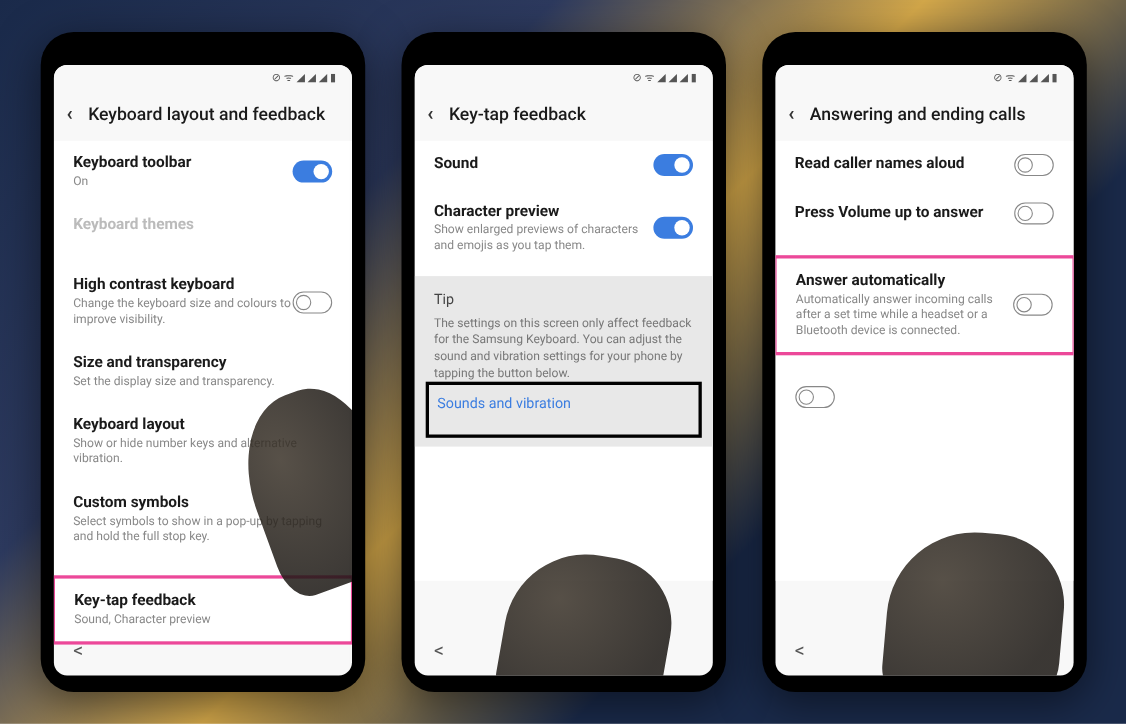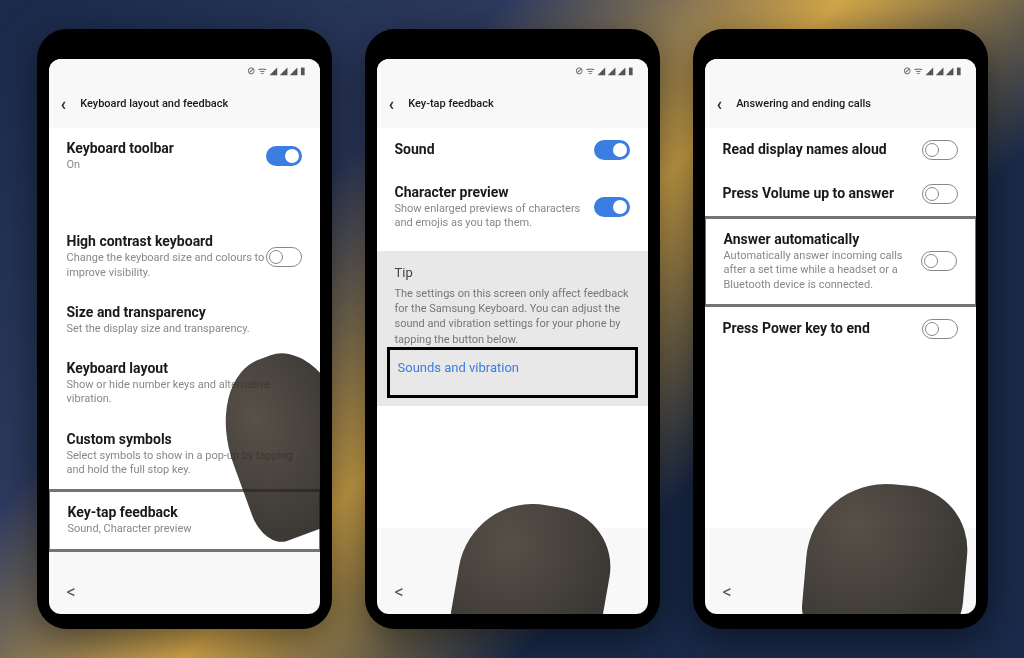--- a/index.html
+++ b/index.html
@@ -48,21 +48,21 @@
       padding: 12px 16px 14px 12px;
       background: #f8f8f8;
     }
     .back-arrow {
       font-size: 18px;
       color: #333;
       margin-right: 14px;
       font-weight: bold;
     }
     .header-title {
-      font-size: 11px;
+      font-size: 16px;
       font-weight: 500;
       color: #1a1a1a;
     }
     .content {
       background: #fff;
       min-height: 400px;
     }
     .setting-item {
       padding: 12px 18px;
       display: flex;
@@ -99,22 +99,22 @@
       position: absolute;
       width: 14px;
       height: 14px;
       border-radius: 50%;
       top: 50%;
       transform: translateY(-50%);
     }
     .toggle.on::after { background: #fff; right: 3px; }
     .toggle.off::after { background: #fff; border: 1px solid #888; left: 2px; box-sizing: border-box; }
     .highlight-red {
-      border: 3px solid #737373;
-      margin: 0 -2px;
+      border: 3px solid #ec4899;
+      margin: 16px -2px;
     }
     .highlight-black {
       border: 3px solid #000;
       margin: 0 -8px;
     }
     .tip-section {
       background: #e8e8e8;
       padding: 14px 18px 8px 18px;
       margin-top: 8px;
     }
@@ -169,20 +169,21 @@
     <div class="content">
       <div class="setting-item">
         <div class="setting-text">
           <div class="setting-title">Keyboard toolbar</div>
           <div class="setting-subtitle">On</div>
         </div>
         <div class="toggle on"></div>
       </div>
       <div class="setting-item">
         <div class="setting-text">
+          <div class="setting-title disabled">Keyboard themes</div>
           <div class="setting-subtitle disabled">&nbsp;</div>
         </div>
       </div>
       <div class="setting-item">
         <div class="setting-text">
           <div class="setting-title">High contrast keyboard</div>
           <div class="setting-subtitle">Change the keyboard size and colours to improve visibility.</div>
         </div>
         <div class="toggle off"></div>
       </div>
@@ -257,40 +258,37 @@
     <div class="status-bar">
       <span class="status-icon">⊘ ᯤ ◢ ◢ ◢ ▮</span>
     </div>
     <div class="header">
       <span class="back-arrow">‹</span>
       <span class="header-title">Answering and ending calls</span>
     </div>
     <div class="content">
       <div class="setting-item">
         <div class="setting-text">
-          <div class="setting-title">Read display names aloud</div>
+          <div class="setting-title">Read caller names aloud</div>
         </div>
         <div class="toggle off"></div>
       </div>
       <div class="setting-item">
         <div class="setting-text">
           <div class="setting-title">Press Volume up to answer</div>
         </div>
         <div class="toggle off"></div>
       </div>
       <div class="setting-item highlight-red">
         <div class="setting-text">
           <div class="setting-title">Answer automatically</div>
           <div class="setting-subtitle">Automatically answer incoming calls after a set time while a headset or a Bluetooth device is connected.</div>
         </div>
         <div class="toggle off"></div>
       </div>
       <div class="setting-item">
-        <div class="setting-text">
-          <div class="setting-title">Press Power key to end</div>
-        </div>
         <div class="toggle off"></div>
       </div>
     </div>
     <div class="bottom-nav">&lt;</div>
     <div class="finger finger3"></div>
   </div>
 </div>
 
 </body></html>

